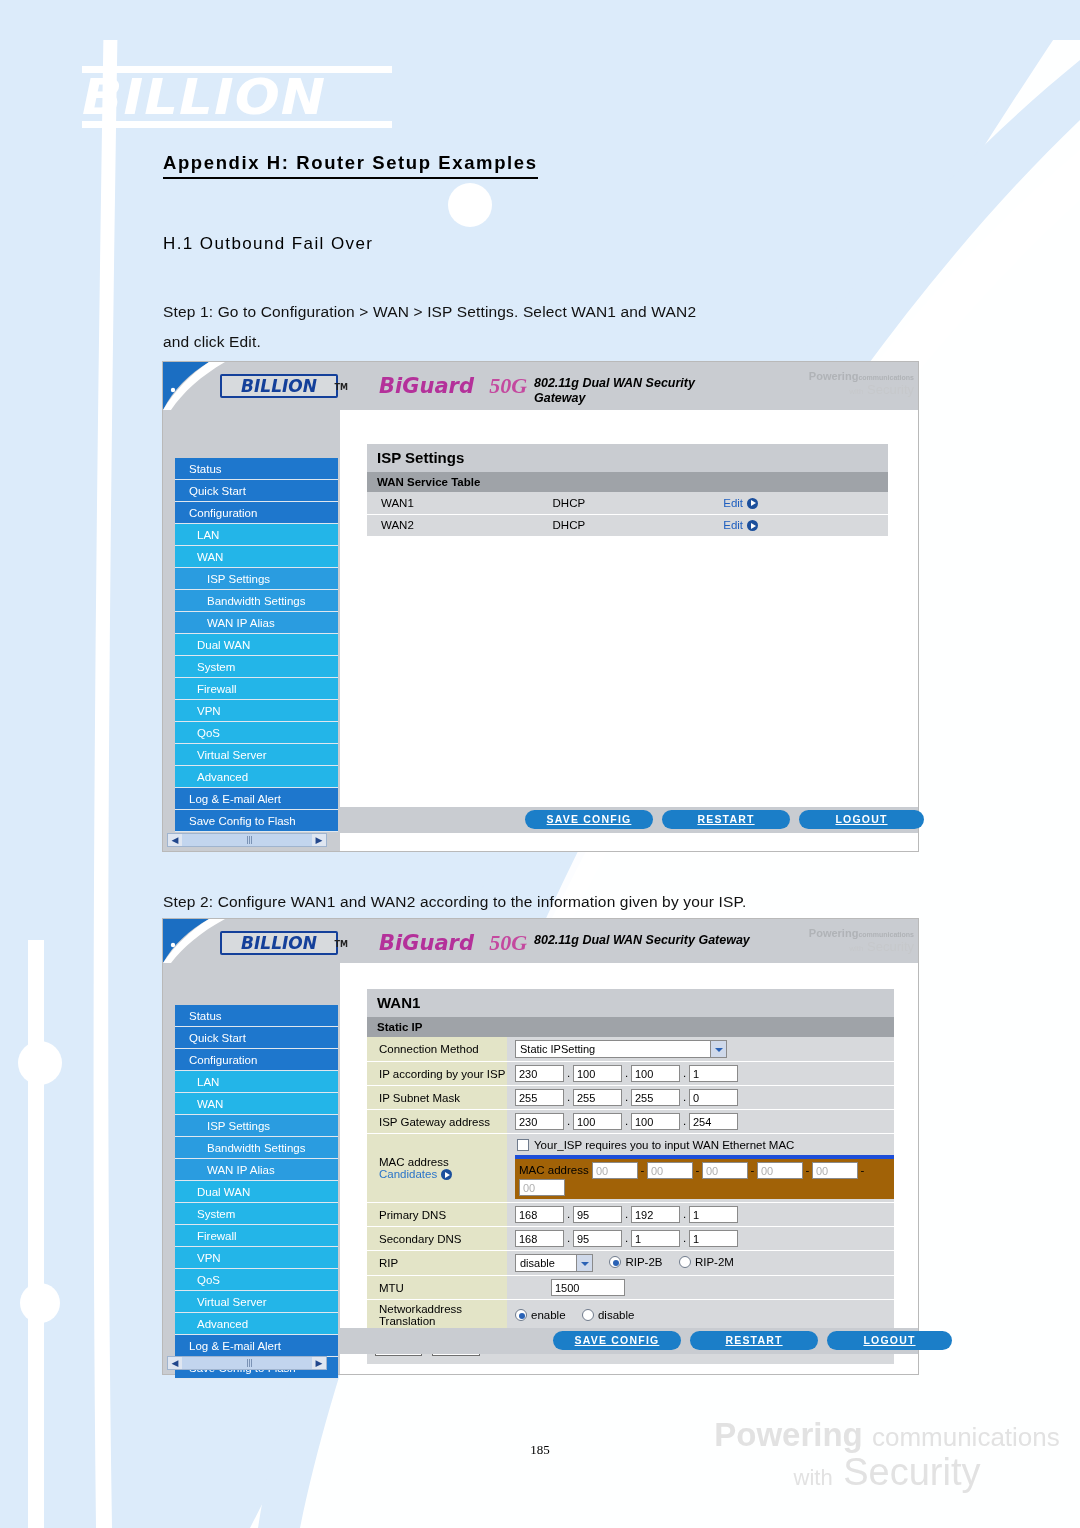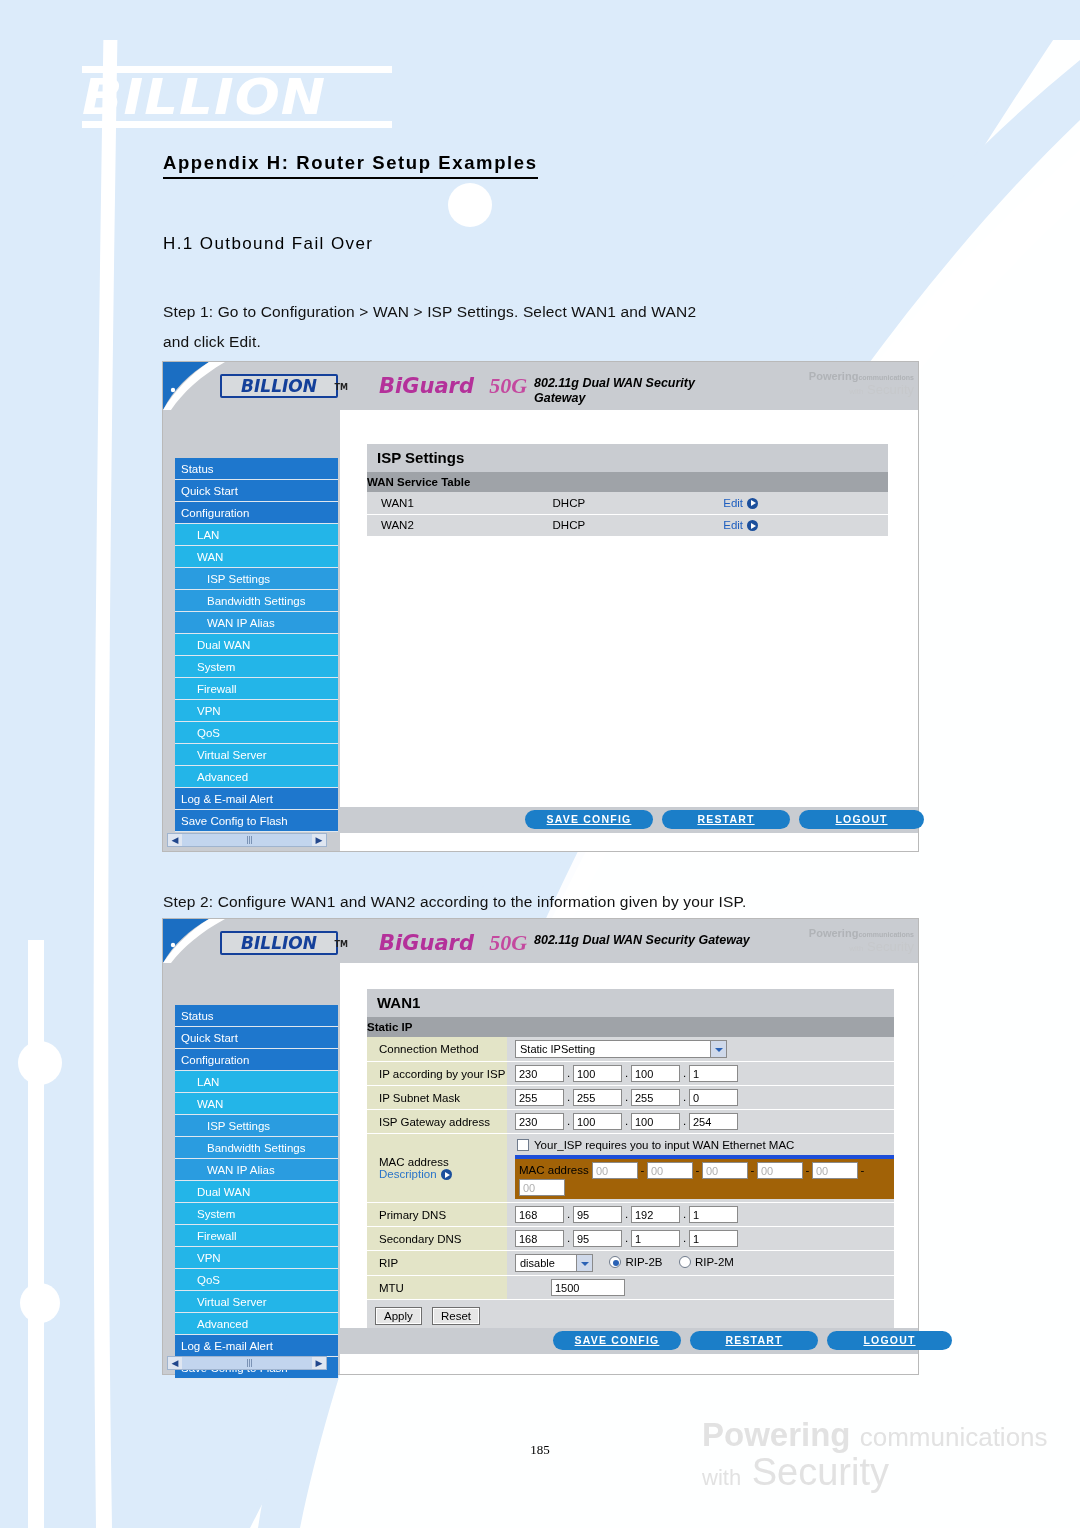--- a/index.html
+++ b/index.html
@@ -53,21 +53,21 @@
   #step1{ top:297px; }
   #step2{ top:887px; }
 
   .pagenum{
     position:absolute; left:0; right:0; top:1442px;
     text-align:center; font-family:"Liberation Serif", serif;
     font-size:13px; color:#000;
   }
   .footer-logo{
     position:absolute; right:8px; top:1418px; width:370px;
-    text-align:left; color:#e2e2e2; line-height:1;
+    text-align:center; color:#e2e2e2; line-height:1;
   }
   .footer-logo .l1{ font-size:33px; }
   .footer-logo .l1 b{ font-weight:bold; }
   .footer-logo .l1 span{ font-size:26px; }
   .footer-logo .l2{ font-size:38px; margin-top:2px; }
   .footer-logo .l2 small{ font-size:22px; }
 
   
   .router{
     position:absolute; border:0; background:#fff;
@@ -115,21 +115,21 @@
   #shot2 .r-body{ height:calc(100% - 44px); }
 
   .r-left{
     position:absolute; left:0; top:0; width:177px; bottom:0;
     background:#c9ccd1;
   }
   .r-menu{ position:absolute; left:12px; top:48px; width:163px; }
   #shot2 .r-menu{ top:42px; }
   .mi{
     height:22px; line-height:22px; color:#fff; font-size:11.5px;
-    border-bottom:1px solid #dfe7ef; padding-left:6px;
+    border-bottom:1px solid #dfe7ef; padding-left:14px;
     background:#1576cf; white-space:nowrap;
   }
   .mi.l0{ background:#1e77cd; }
   .mi.l1{ background:#23b5e8; padding-left:22px; }
   .mi.l2{ background:#2a9ce0; padding-left:32px; }
 
   .scroll{
     position:absolute; left:4px; bottom:4px; width:160px; height:14px;
     background:#eef1f7; border:1px solid #9fb4cf; display:flex; align-items:center;
   }
@@ -146,21 +146,21 @@
   .r-main{ position:absolute; left:177px; right:0; top:0; bottom:0; background:#fff; }
   .panel{ position:absolute; left:27px; top:34px; right:30px; }
   #shot2 .panel{ top:26px; right:24px; }
 
   .panel-title{
     height:28px; line-height:28px; background:#c9ccd1; color:#000;
     font-size:15px; font-weight:bold; padding-left:10px;
   }
   .sub-title{
     height:20px; line-height:20px; background:#9fa3a8; color:#000;
-    font-size:11.5px; font-weight:bold; 
+    font-size:11.5px; font-weight:bold; padding-left:10px;
   }
 
   
   table.wst{ width:100%; border-collapse:collapse; }
   table.wst th{
     background:#e3e4c7; font-size:11.5px; font-weight:normal; color:#000;
     text-align:left; height:22px; padding-left:14px; border-bottom:1px solid #fff;
   }
   table.wst td{
     background:#d7d9dc; font-size:11.5px; color:#000; height:22px;
@@ -444,21 +444,21 @@
               <td class="lbl">ISP Gateway address</td>
               <td class="val">
                 <span class="inp ipq">230</span><span class="dot">.</span><span class="inp ipq">100</span><span class="dot">.</span><span class="inp ipq">100</span><span class="dot">.</span><span class="inp ipq">254</span>
               </td>
             </tr>
 
             <tr>
               <td class="lbl">
                 <div>MAC address</div>
                 <div>
-                  <span class="candidates">Description</span><span class="playicon"></span>
+                  <span class="candidates">Candidates</span><span class="playicon"></span>
                 </div>
               </td>
               <td class="val">
                 <div style="padding:2px 0 4px 2px;">
                   <span class="cbx"></span><span>Your_ISP requires you to input WAN Ethernet MAC</span>
                 </div>
                 <div style="background:#a16207; padding:3px 0 3px 4px; border-top:4px solid #1d4ed8;">
                   <span>MAC address</span>
                   <span class="inp macq">00</span><span class="dot">-</span><span class="inp macq">00</span><span class="dot">-</span><span class="inp macq">00</span><span class="dot">-</span><span class="inp macq">00</span><span class="dot">-</span><span class="inp macq">00</span><span class="dot">-</span><span class="inp macq">00</span>
                 </div>
@@ -493,20 +493,31 @@
               </td>
             </tr>
 
             <tr>
               <td class="lbl">MTU</td>
               <td class="val">
                 <span class="inp" style="width:74px;margin-left:36px;">1500</span>
               </td>
             </tr>
 
+            <tr>
+              <td class="lbl">
+                <div>Networkaddress</div>
+                <div>Translation</div>
+              </td>
+              <td class="val">
+                <span class="rdo on"></span><span>enable</span>
+                <span style="display:inline-block; width:10px;"></span>
+                <span class="rdo"></span><span>disable</span>
+              </td>
+            </tr>
 
             <tr>
               <td colspan="2" style="background:#d7d9dc; padding:7px 0 8px 8px;">
                 <span class="pbtn">Apply</span>
                 <span class="pbtn">Reset</span>
               </td>
             </tr>
           </tbody>
             </table>
         </div>

